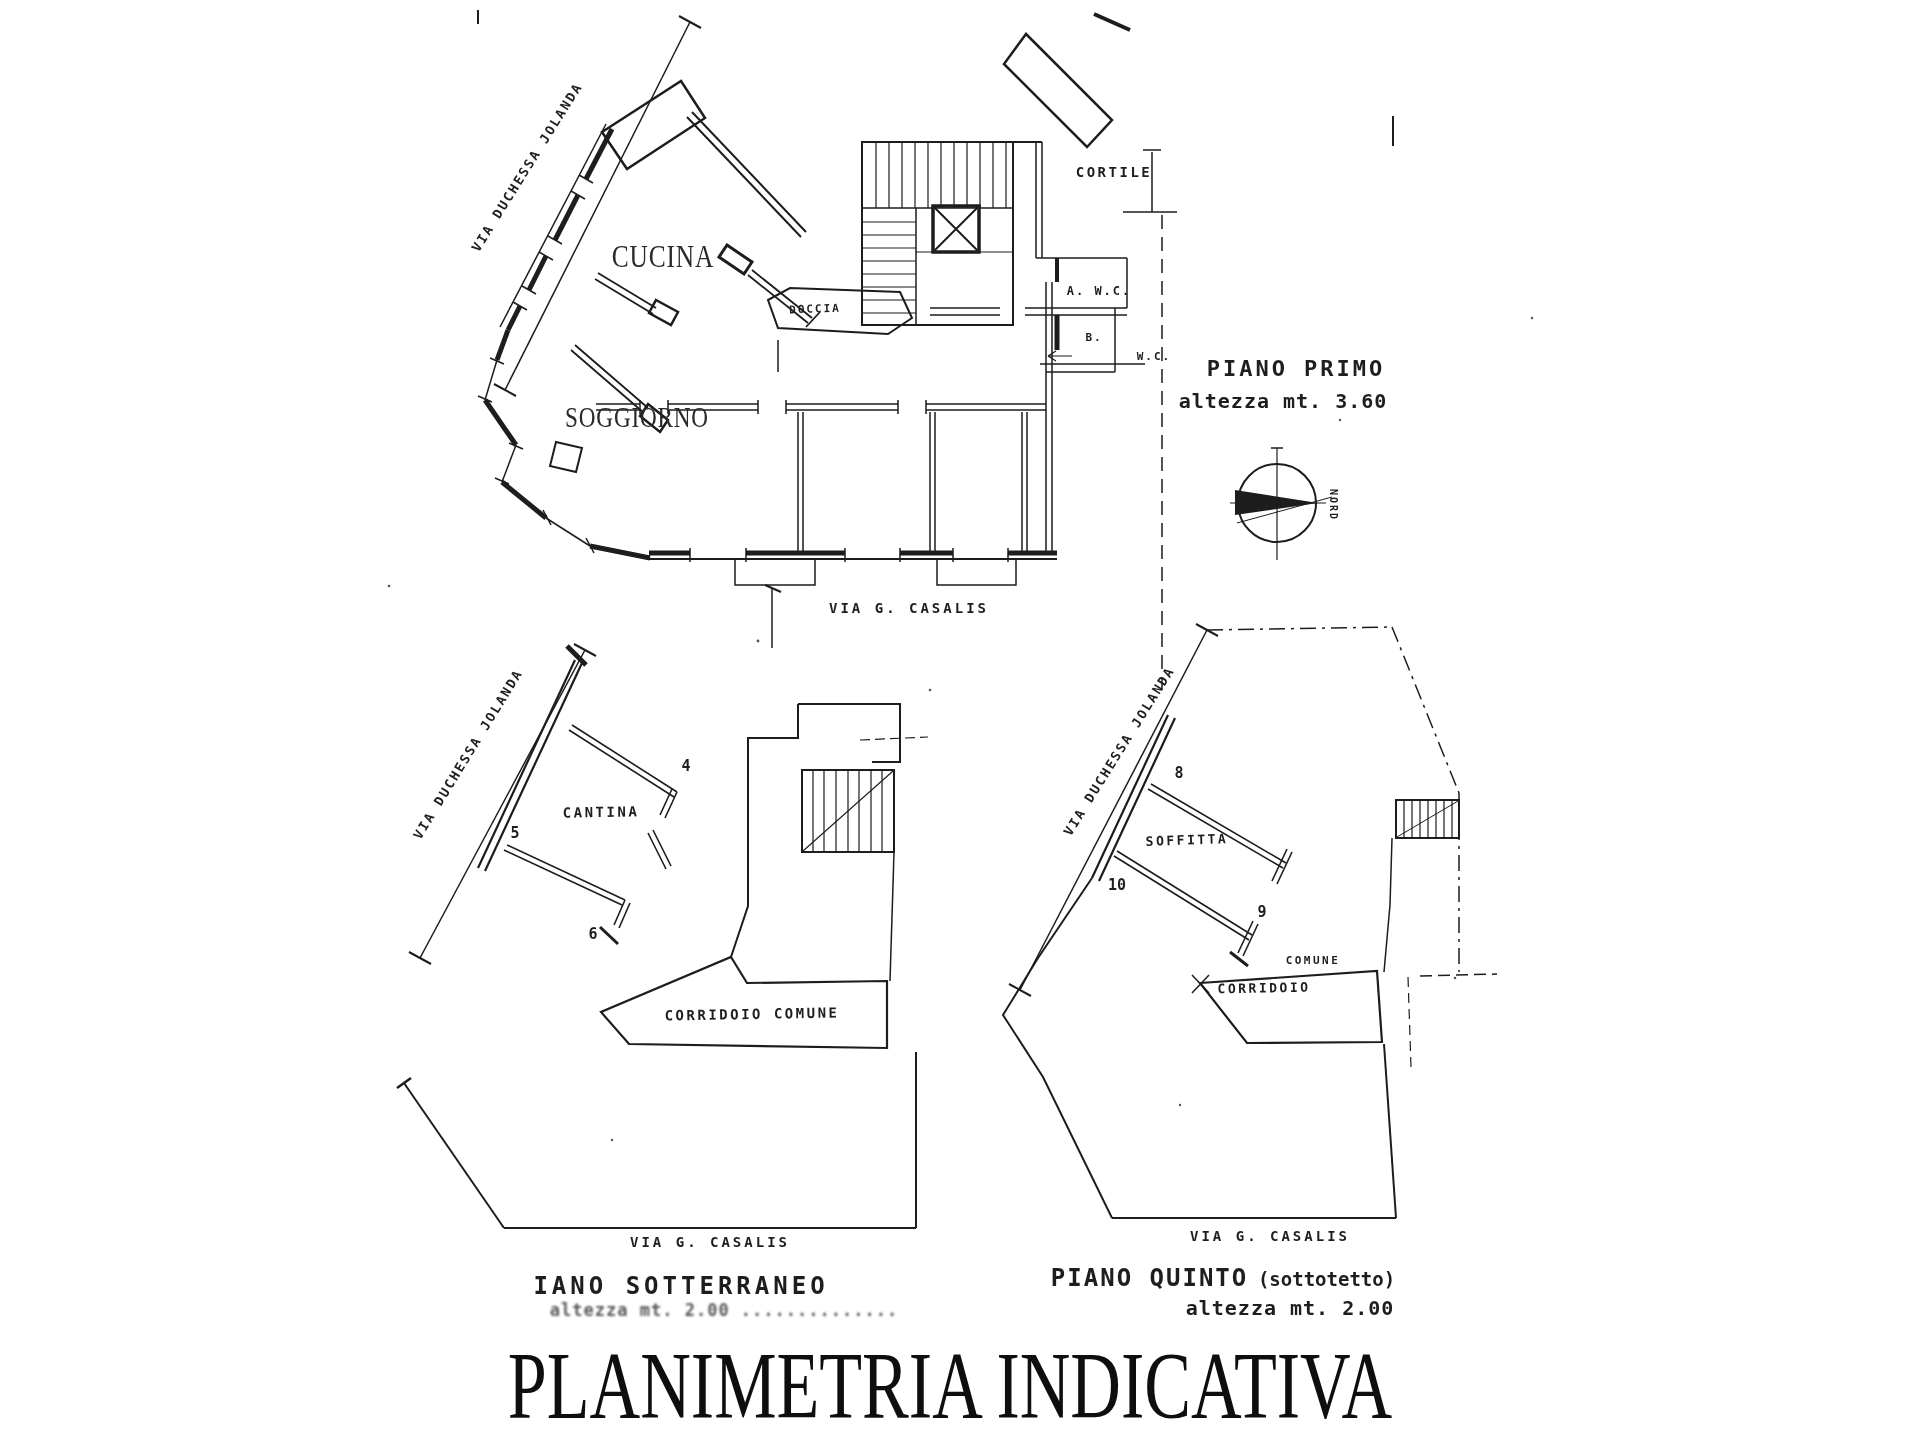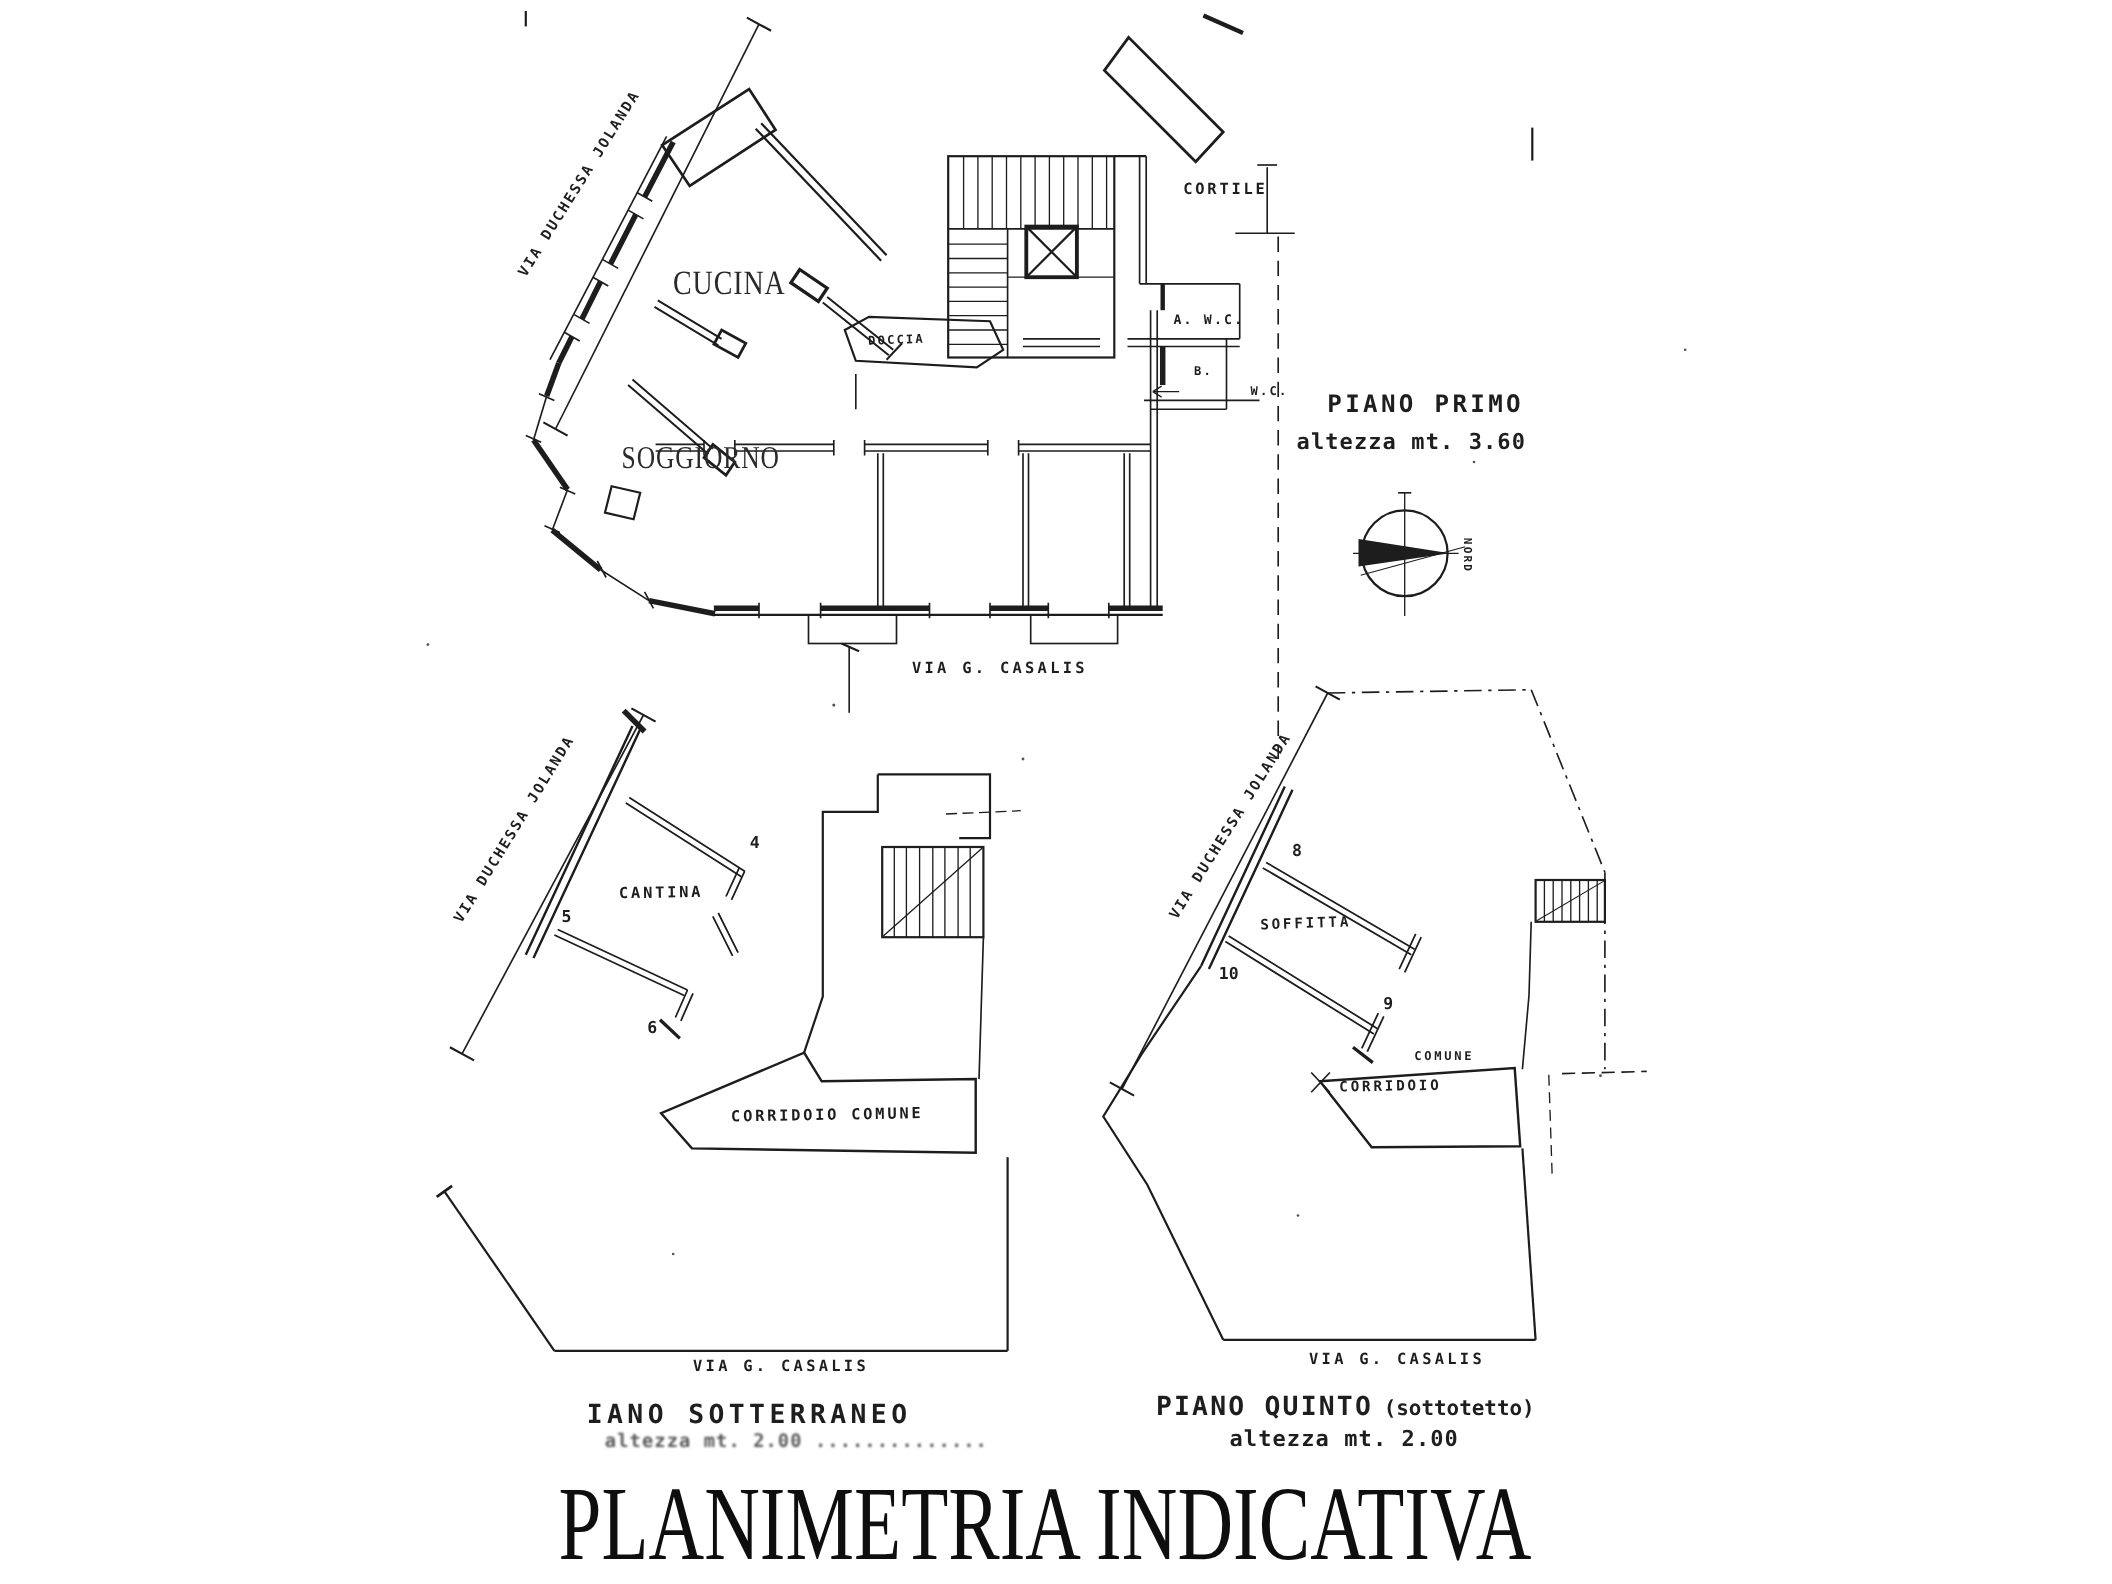--- a/index.html
+++ b/index.html
@@ -270,17 +270,17 @@
 
   <div class="lbl md" style="left:1264px;top:988px;transform:translate(-50%,-50%) rotate(-1deg);font-size:13px;">CORRIDOIO</div>
   <div class="lbl md" style="left:1313px;top:960px;font-size:11px;">COMUNE</div>
 
   <div class="lbl street" style="left:1270px;top:1236px;">VIA G. CASALIS</div>
 
   <div class="lbl" style="left:1223px;top:1278px;">
     <span class="h2">PIANO QUINTO</span>
     <span class="suffix">(sottotetto)</span>
   </div>
-  <div class="lbl sub" style="left:1222px;top:1308px;">altezza mt. 2.00</div>
+  <div class="lbl sub" style="left:1290px;top:1308px;">altezza mt. 2.00</div>
 
   <div class="serif main-title" style="left:950px;top:1385px;">PLANIMETRIA INDICATIVA</div>
 
 </div>
 
 </body></html>

